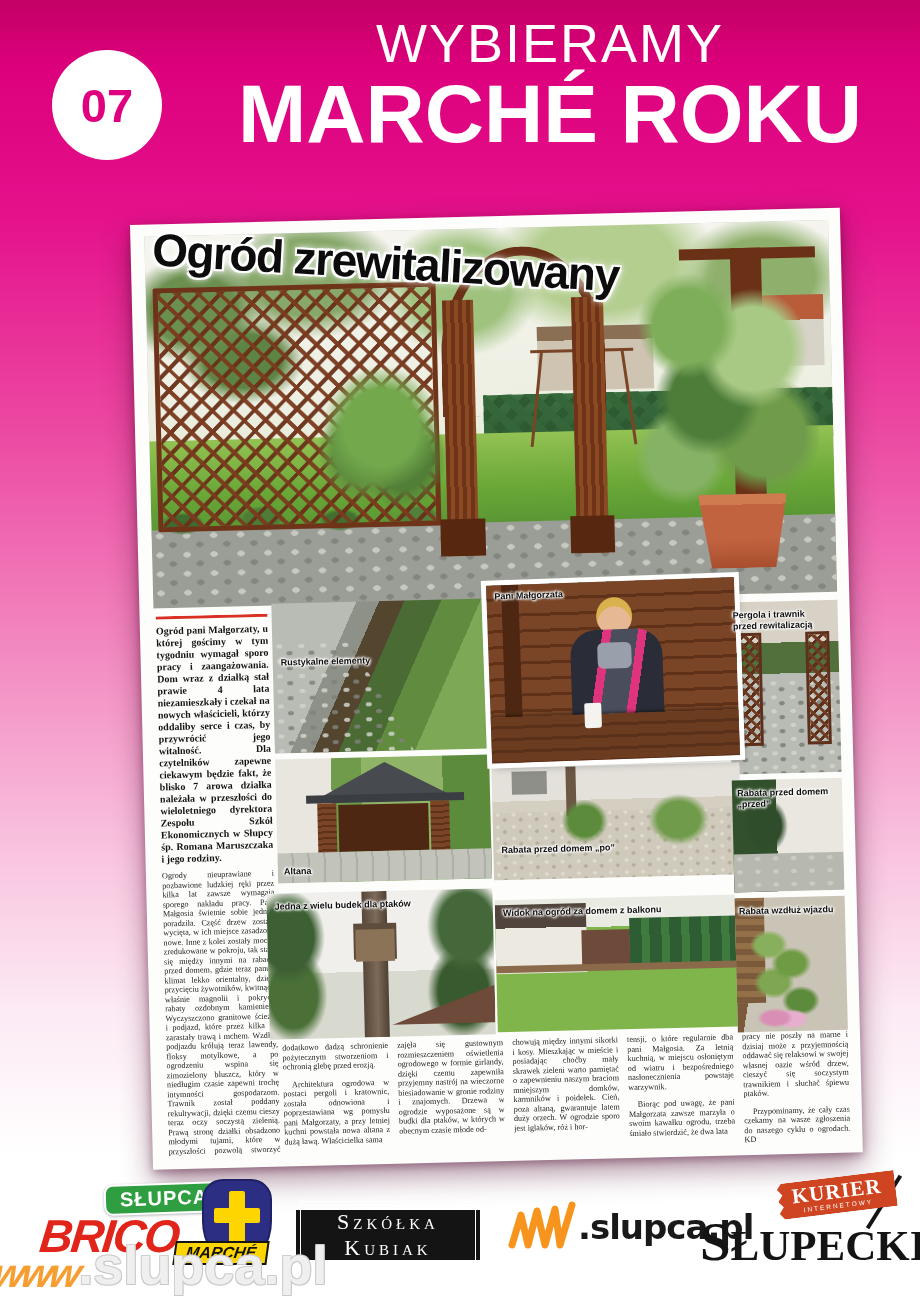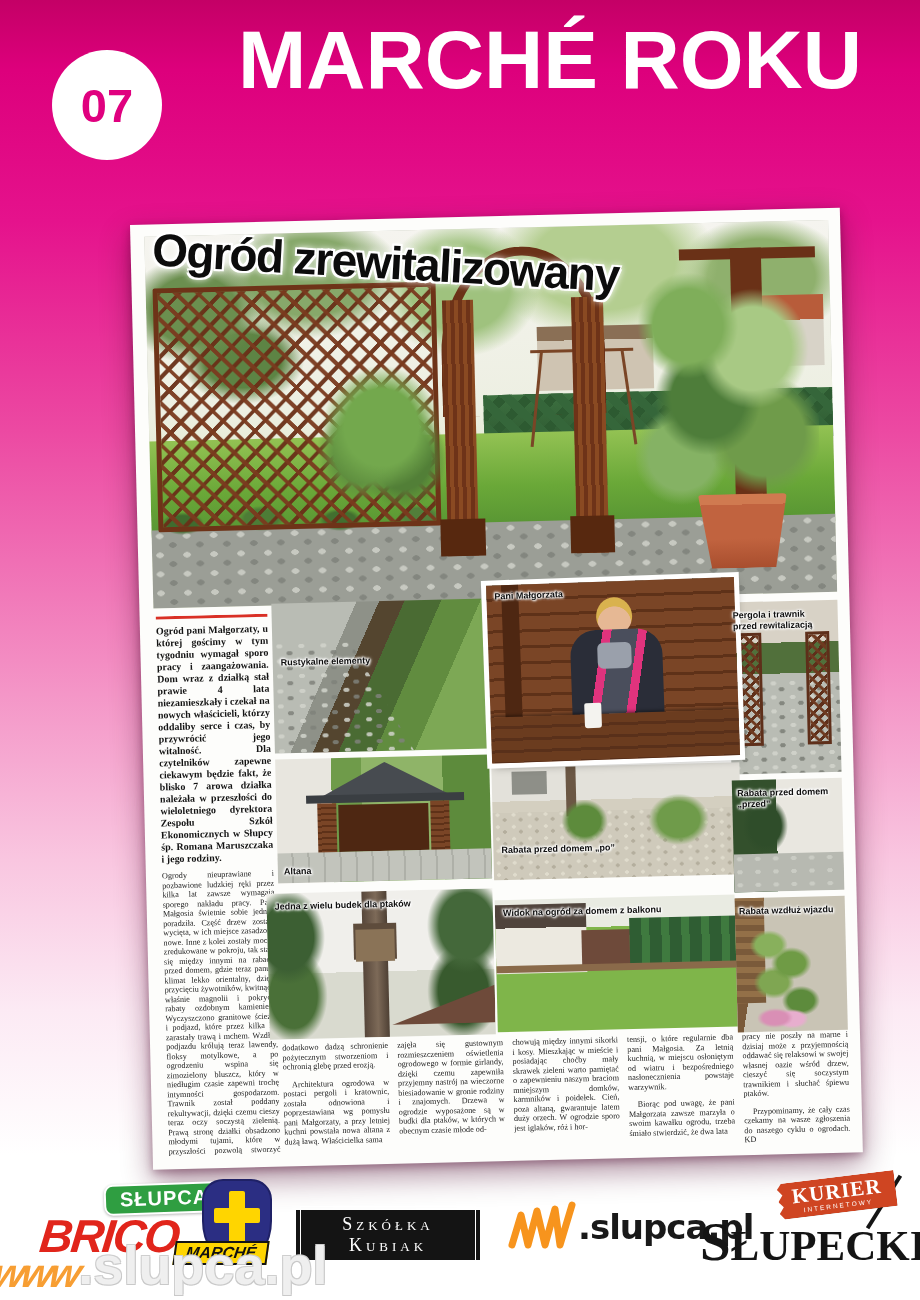--- a/index.html
+++ b/index.html
@@ -203,21 +203,21 @@
   .brico .brand{position:absolute;left:-2px;top:26px;color:#e1251b;font-style:italic;font-weight:800;font-size:46px;
     letter-spacing:-2px;transform:skewX(-6deg);text-shadow:2px 2px 0 #fff,-1px -1px 0 #fff;}
   .brico .shield{position:absolute;left:160px;top:-4px;width:66px;height:80px;background:#2b2e83;
     border:2px solid #1f2166;border-radius:30% 30% 42% 42%/24% 24% 50% 50%;}
   .brico .cv{position:absolute;left:50%;top:12%;width:16px;height:58px;margin-left:-8px;background:#ffd500;border-radius:2px;}
   .brico .ch{position:absolute;top:34%;left:50%;width:46px;height:15px;margin-left:-23px;background:#ffd500;border-radius:2px;}
   .brico .marche{position:absolute;left:132px;top:58px;background:#ffd500;color:#111;font-style:italic;font-weight:800;
     font-size:16px;padding:1px 10px;border:2px solid #141414;transform:skewX(-8deg);letter-spacing:0px;}
   .szkolka{position:absolute;left:296px;top:45px;width:184px;height:50px;background:#141414;display:flex;align-items:center;justify-content:center;}
   .szkolka .inner{border:1px solid #fff;padding:7px 8px;width:calc(100% - 8px);box-sizing:border-box;text-align:center;
-    color:#fff;font-family:"Liberation Serif",serif;font-variant:small-caps;font-size:18px;letter-spacing:4px;}
+    color:#fff;font-family:"Liberation Serif",serif;font-variant:small-caps;font-size:22px;letter-spacing:4px;}
   .slupcapl{position:absolute;left:506px;top:36px;display:flex;align-items:center;}
   .slupcapl .txt{font-family:"DejaVu Sans",sans-serif;font-weight:800;font-size:34px;color:#191919;letter-spacing:-1px;}
   .kurier{position:absolute;left:700px;top:12px;width:205px;height:100px;}
   .kurier .ribbon{position:absolute;left:78px;top:0;width:118px;height:36px;background:#cf4522;transform:rotate(-7deg);
     clip-path:polygon(4% 0,100% 0,100% 100%,4% 100%,0 83%,4% 66%,0 50%,4% 33%,0 16%);
     display:flex;flex-direction:column;align-items:center;justify-content:center;box-shadow:1px 2px 3px rgba(0,0,0,.35);}
   .kurier .ktop{font-family:"Liberation Serif",serif;font-weight:700;font-size:21px;color:#fff;letter-spacing:1px;line-height:1;}
   .kurier .kmid{font-size:6.5px;color:#fff;letter-spacing:2px;line-height:1.2;}
   .kurier .slash{position:absolute;left:182px;top:-6px;width:4px;height:62px;background:#141414;transform:rotate(32deg);}
   .kurier .name{position:absolute;left:0;bottom:8px;font-family:"Liberation Serif",serif;font-weight:700;font-size:43px;
@@ -228,20 +228,21 @@
   .watermark .dom{font-weight:800;font-size:54px;letter-spacing:0px;color:rgba(248,248,248,.82);
     text-shadow:1px 1px 0 #c9c9c9,-1px -1px 0 #cfcfcf,1px -1px 0 #cfcfcf,-1px 1px 0 #c9c9c9;}
 </style>
 </head>
 <body>
 
 <div class="page-badge">
   <span>07</span>
 </div>
 <div class="masthead">
+  <div class="kicker">WYBIERAMY</div>
   <div class="big">MARCHÉ ROKU</div>
 </div>
 
 <div class="paper">
 
   <div class="headline">Ogród zrewitalizowany</div>
 
   <div class="photo scene">
     <div class="sky"></div>
     <div class="trees"></div>

